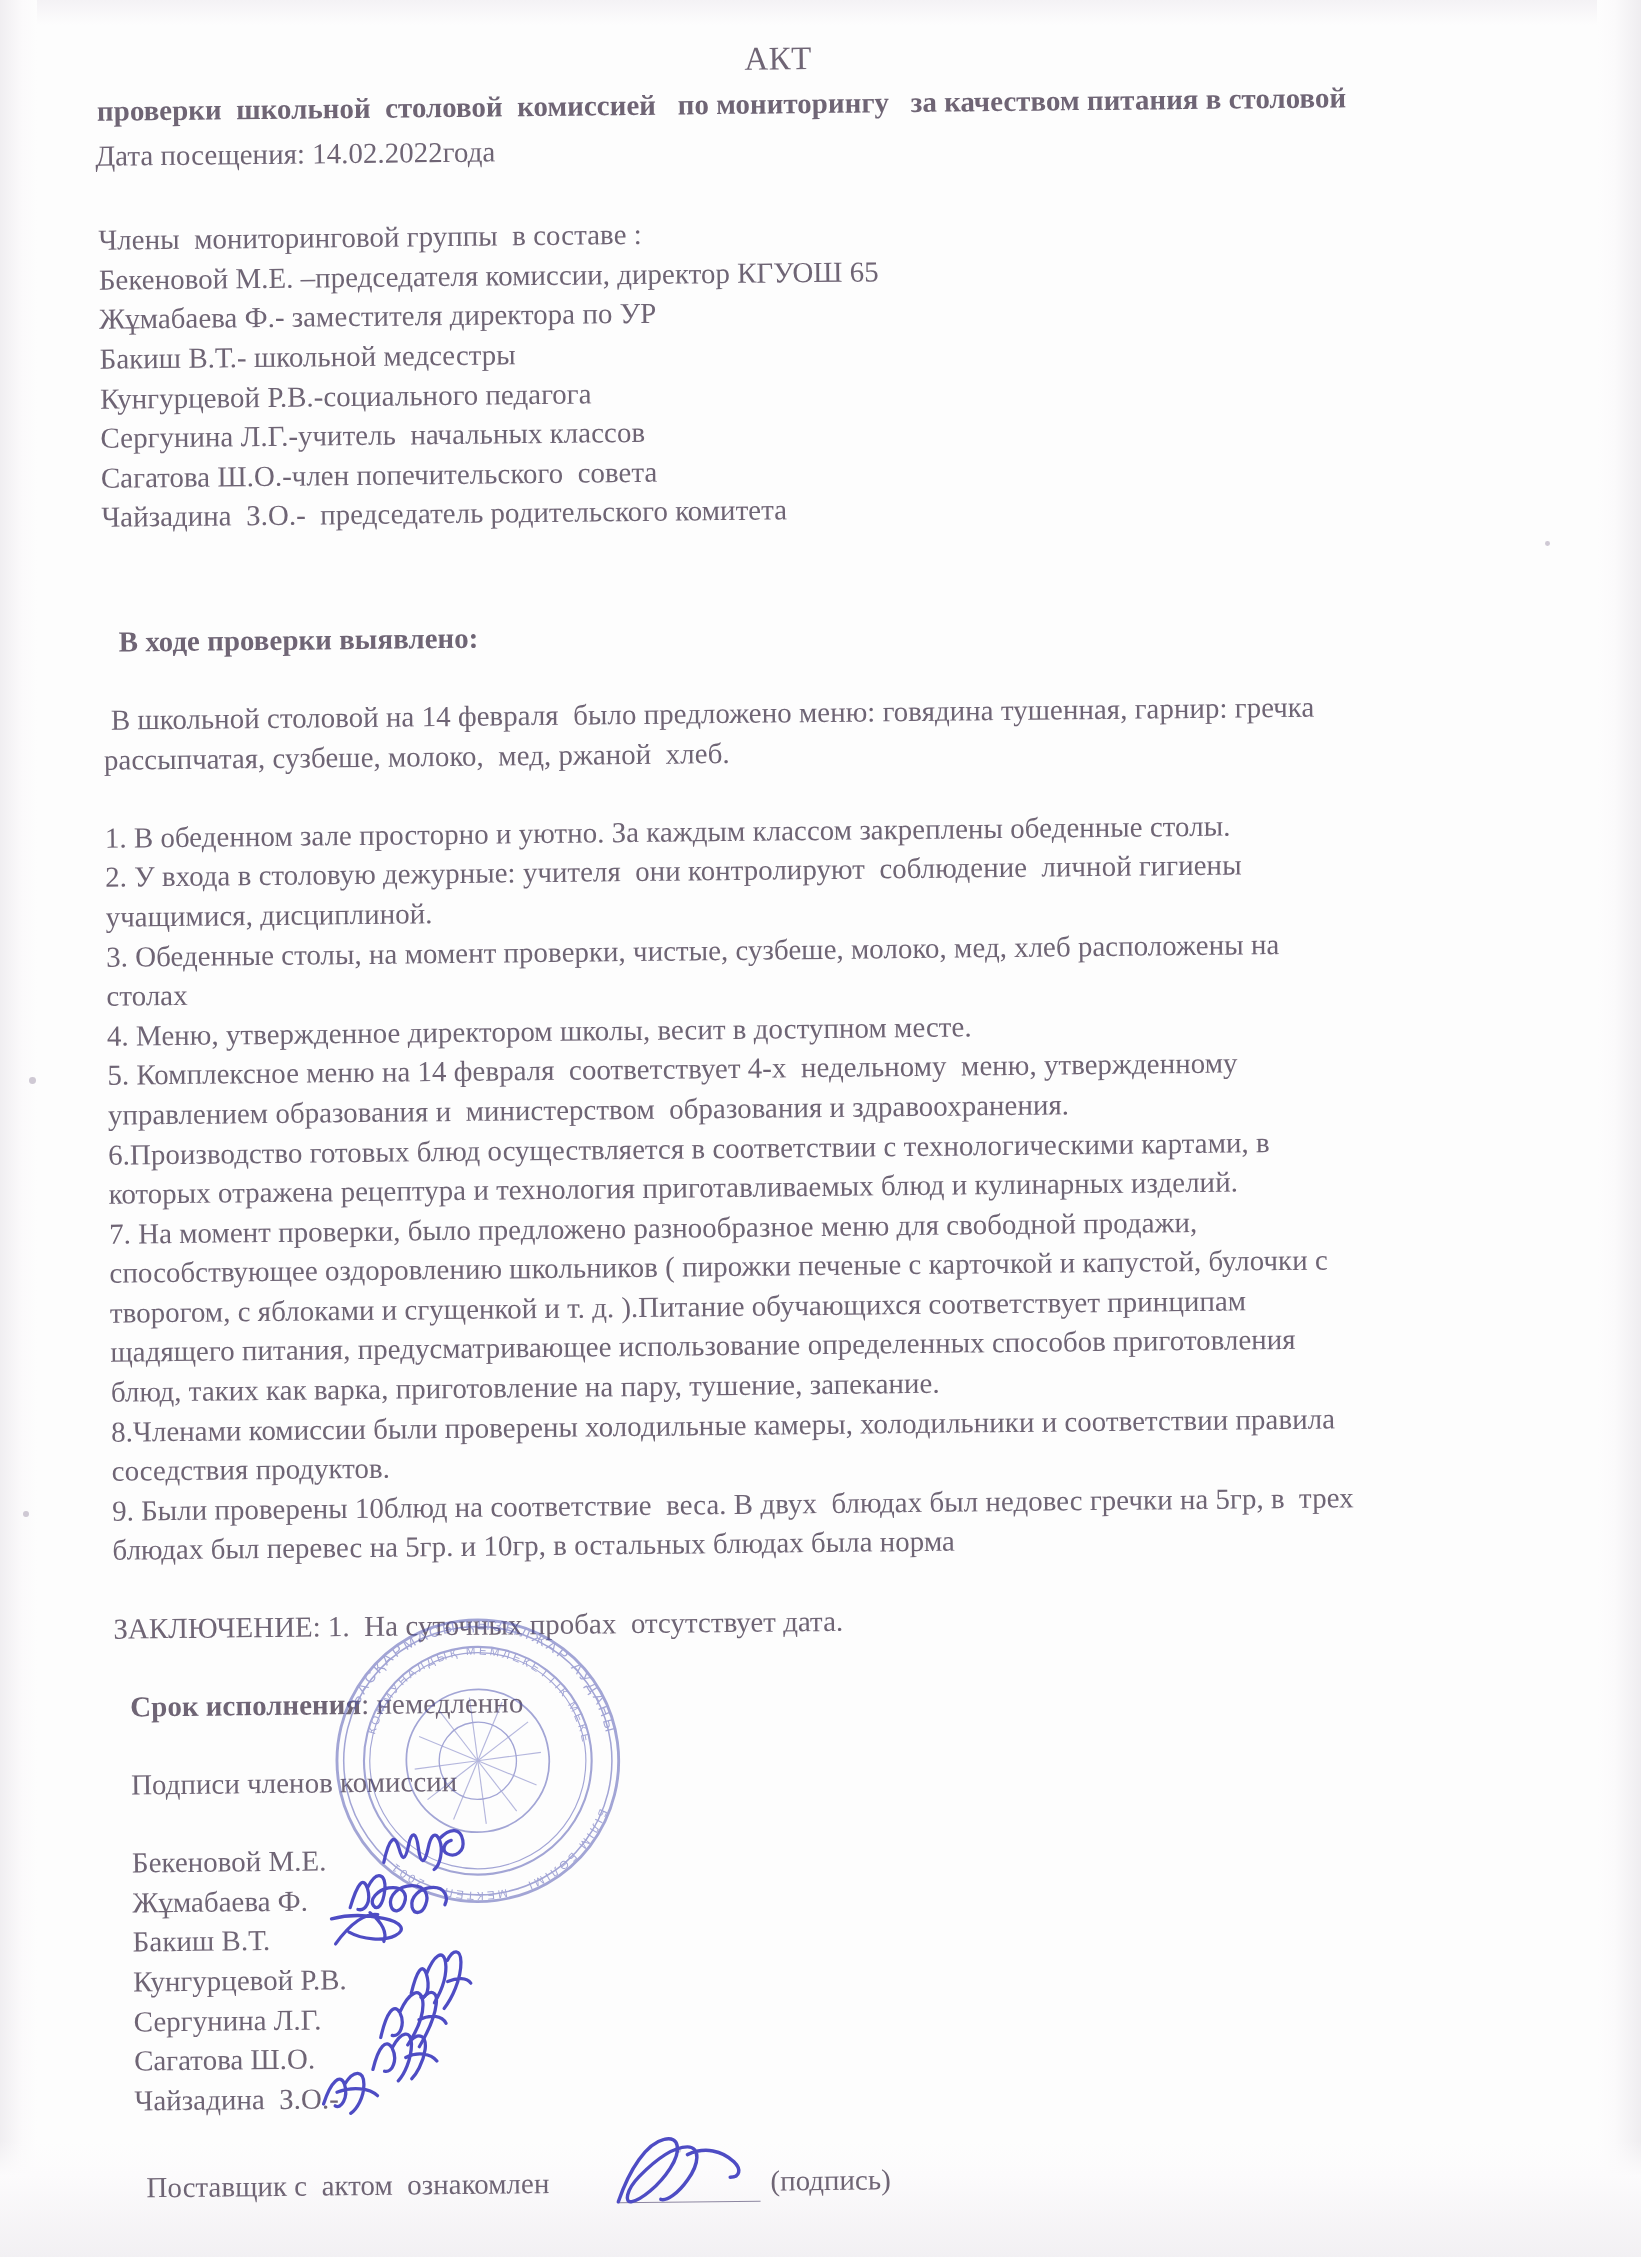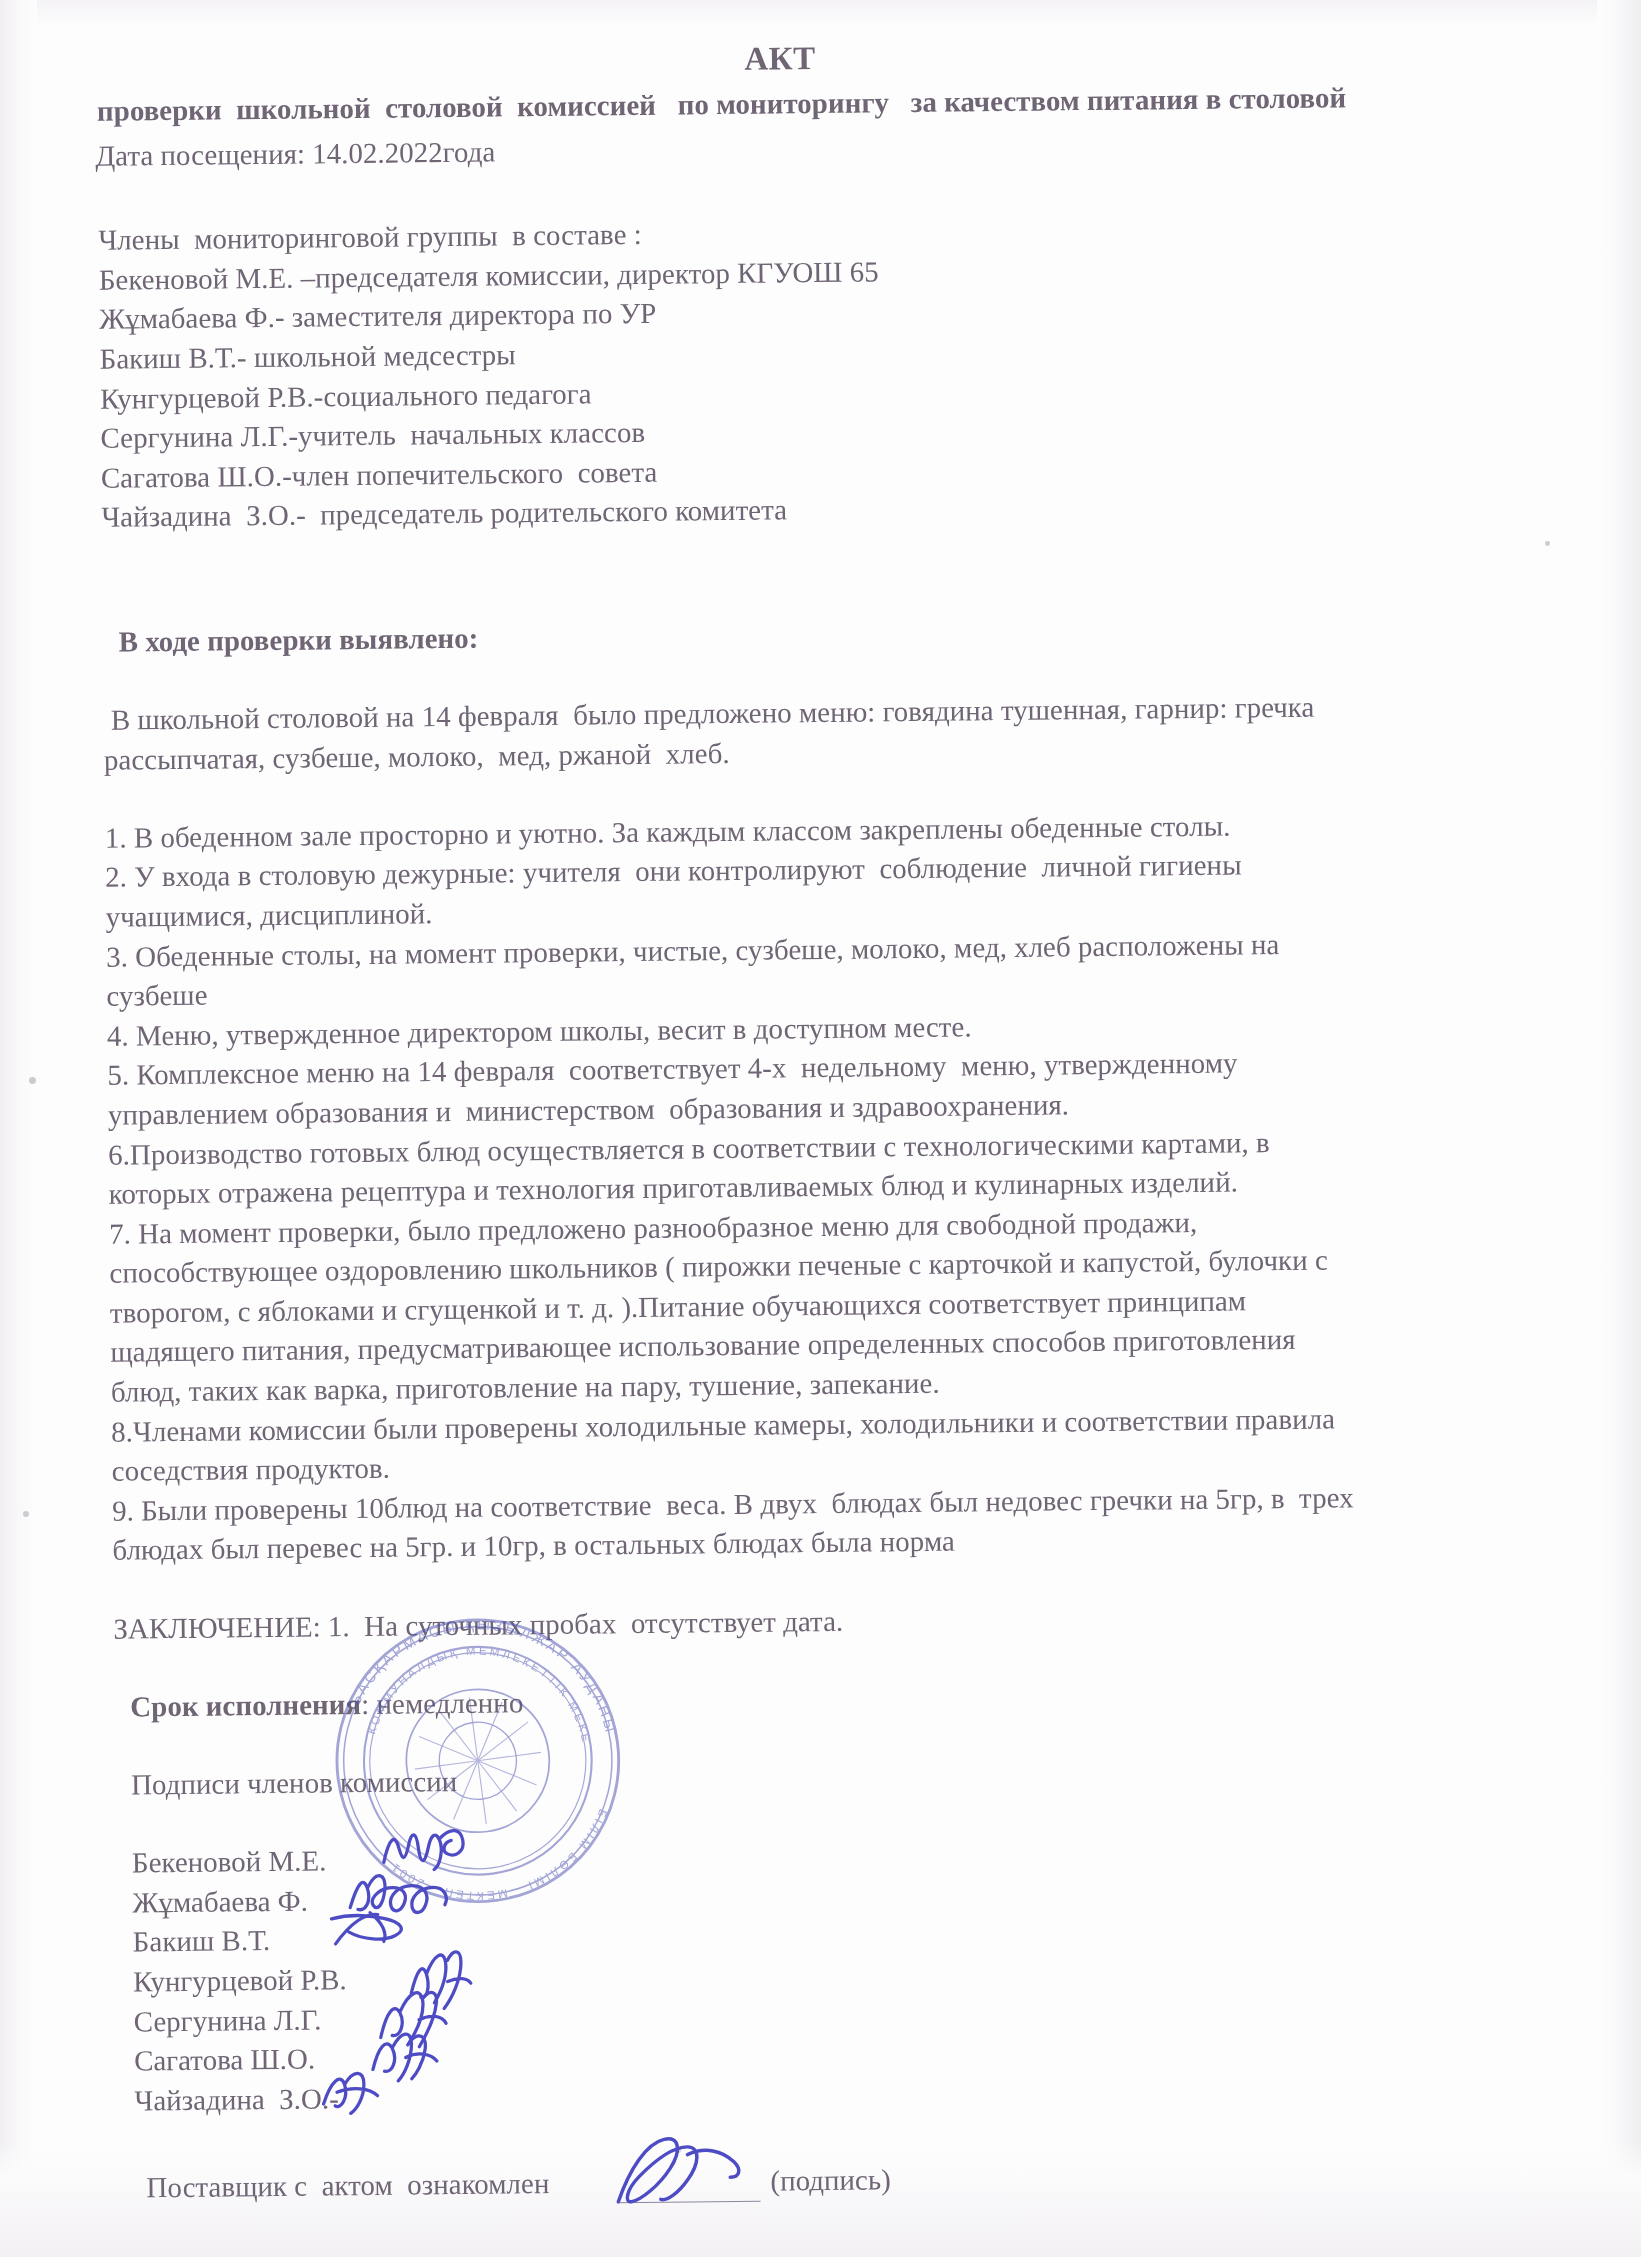--- a/index.html
+++ b/index.html
@@ -37,21 +37,21 @@
   #content {
     position: absolute;
     left: 0; top: 0;
     width: 1641px;
     transform: rotate(-0.62deg);
     transform-origin: 821px 1129px;
   }
   .t { position: absolute; white-space: pre; line-height: 1.0; }
 
   .doc-title {
-    font-weight: bold;
+    font-weight: normal;
     font-size: 33px;
     letter-spacing: 0.5px;
   }
   .doc-subtitle {
     font-weight: bold;
     font-size: 29px;
   }
   .body-line {
     font-size: 29px;
   }
@@ -127,21 +127,21 @@
 
     <div class="t section-head" style="left:124px;top:620px;">В ходе проверки выявлено:</div>
 
     <div class="t body-line" style="left:108px;top:698px;"> В школьной столовой на 14 февраля  было предложено меню: говядина тушенная, гарнир: гречка</div>
     <div class="t body-line" style="left:108px;top:738px;">рассыпчатая, сузбеше, молоко,  мед, ржаной  хлеб.</div>
 
     <div class="t body-line" style="left:108px;top:816px;">1. В обеденном зале просторно и уютно. За каждым классом закреплены обеденные столы.</div>
     <div class="t body-line" style="left:108px;top:855px;">2. У входа в столовую дежурные: учителя  они контролируют  соблюдение  личной гигиены</div>
     <div class="t body-line" style="left:108px;top:895px;">учащимися, дисциплиной.</div>
     <div class="t body-line" style="left:108px;top:935px;">3. Обеденные столы, на момент проверки, чистые, сузбеше, молоко, мед, хлеб расположены на</div>
-    <div class="t body-line" style="left:108px;top:974px;">сузбеше</div>
+    <div class="t body-line" style="left:108px;top:974px;">столах</div>
     <div class="t body-line" style="left:108px;top:1014px;">4. Меню, утвержденное директором школы, весит в доступном месте.</div>
     <div class="t body-line" style="left:108px;top:1053px;">5. Комплексное меню на 14 февраля  соответствует 4-х  недельному  меню, утвержденному</div>
     <div class="t body-line" style="left:108px;top:1093px;">управлением образования и  министерством  образования и здравоохранения.</div>
     <div class="t body-line" style="left:108px;top:1133px;">6.Производство готовых блюд осуществляется в соответствии с технологическими картами, в</div>
     <div class="t body-line" style="left:108px;top:1172px;">которых отражена рецептура и технология приготавливаемых блюд и кулинарных изделий.</div>
     <div class="t body-line" style="left:108px;top:1212px;">7. На момент проверки, было предложено разнообразное меню для свободной продажи,</div>
     <div class="t body-line" style="left:108px;top:1251px;">способствующее оздоровлению школьников ( пирожки печеные с карточкой и капустой, булочки с</div>
     <div class="t body-line" style="left:108px;top:1291px;">творогом, с яблоками и сгущенкой и т. д. ).Питание обучающихся соответствует принципам</div>
     <div class="t body-line" style="left:108px;top:1330px;">щадящего питания, предусматривающее использование определенных способов приготовления</div>
     <div class="t body-line" style="left:108px;top:1370px;">блюд, таких как варка, приготовление на пару, тушение, запекание.</div>

